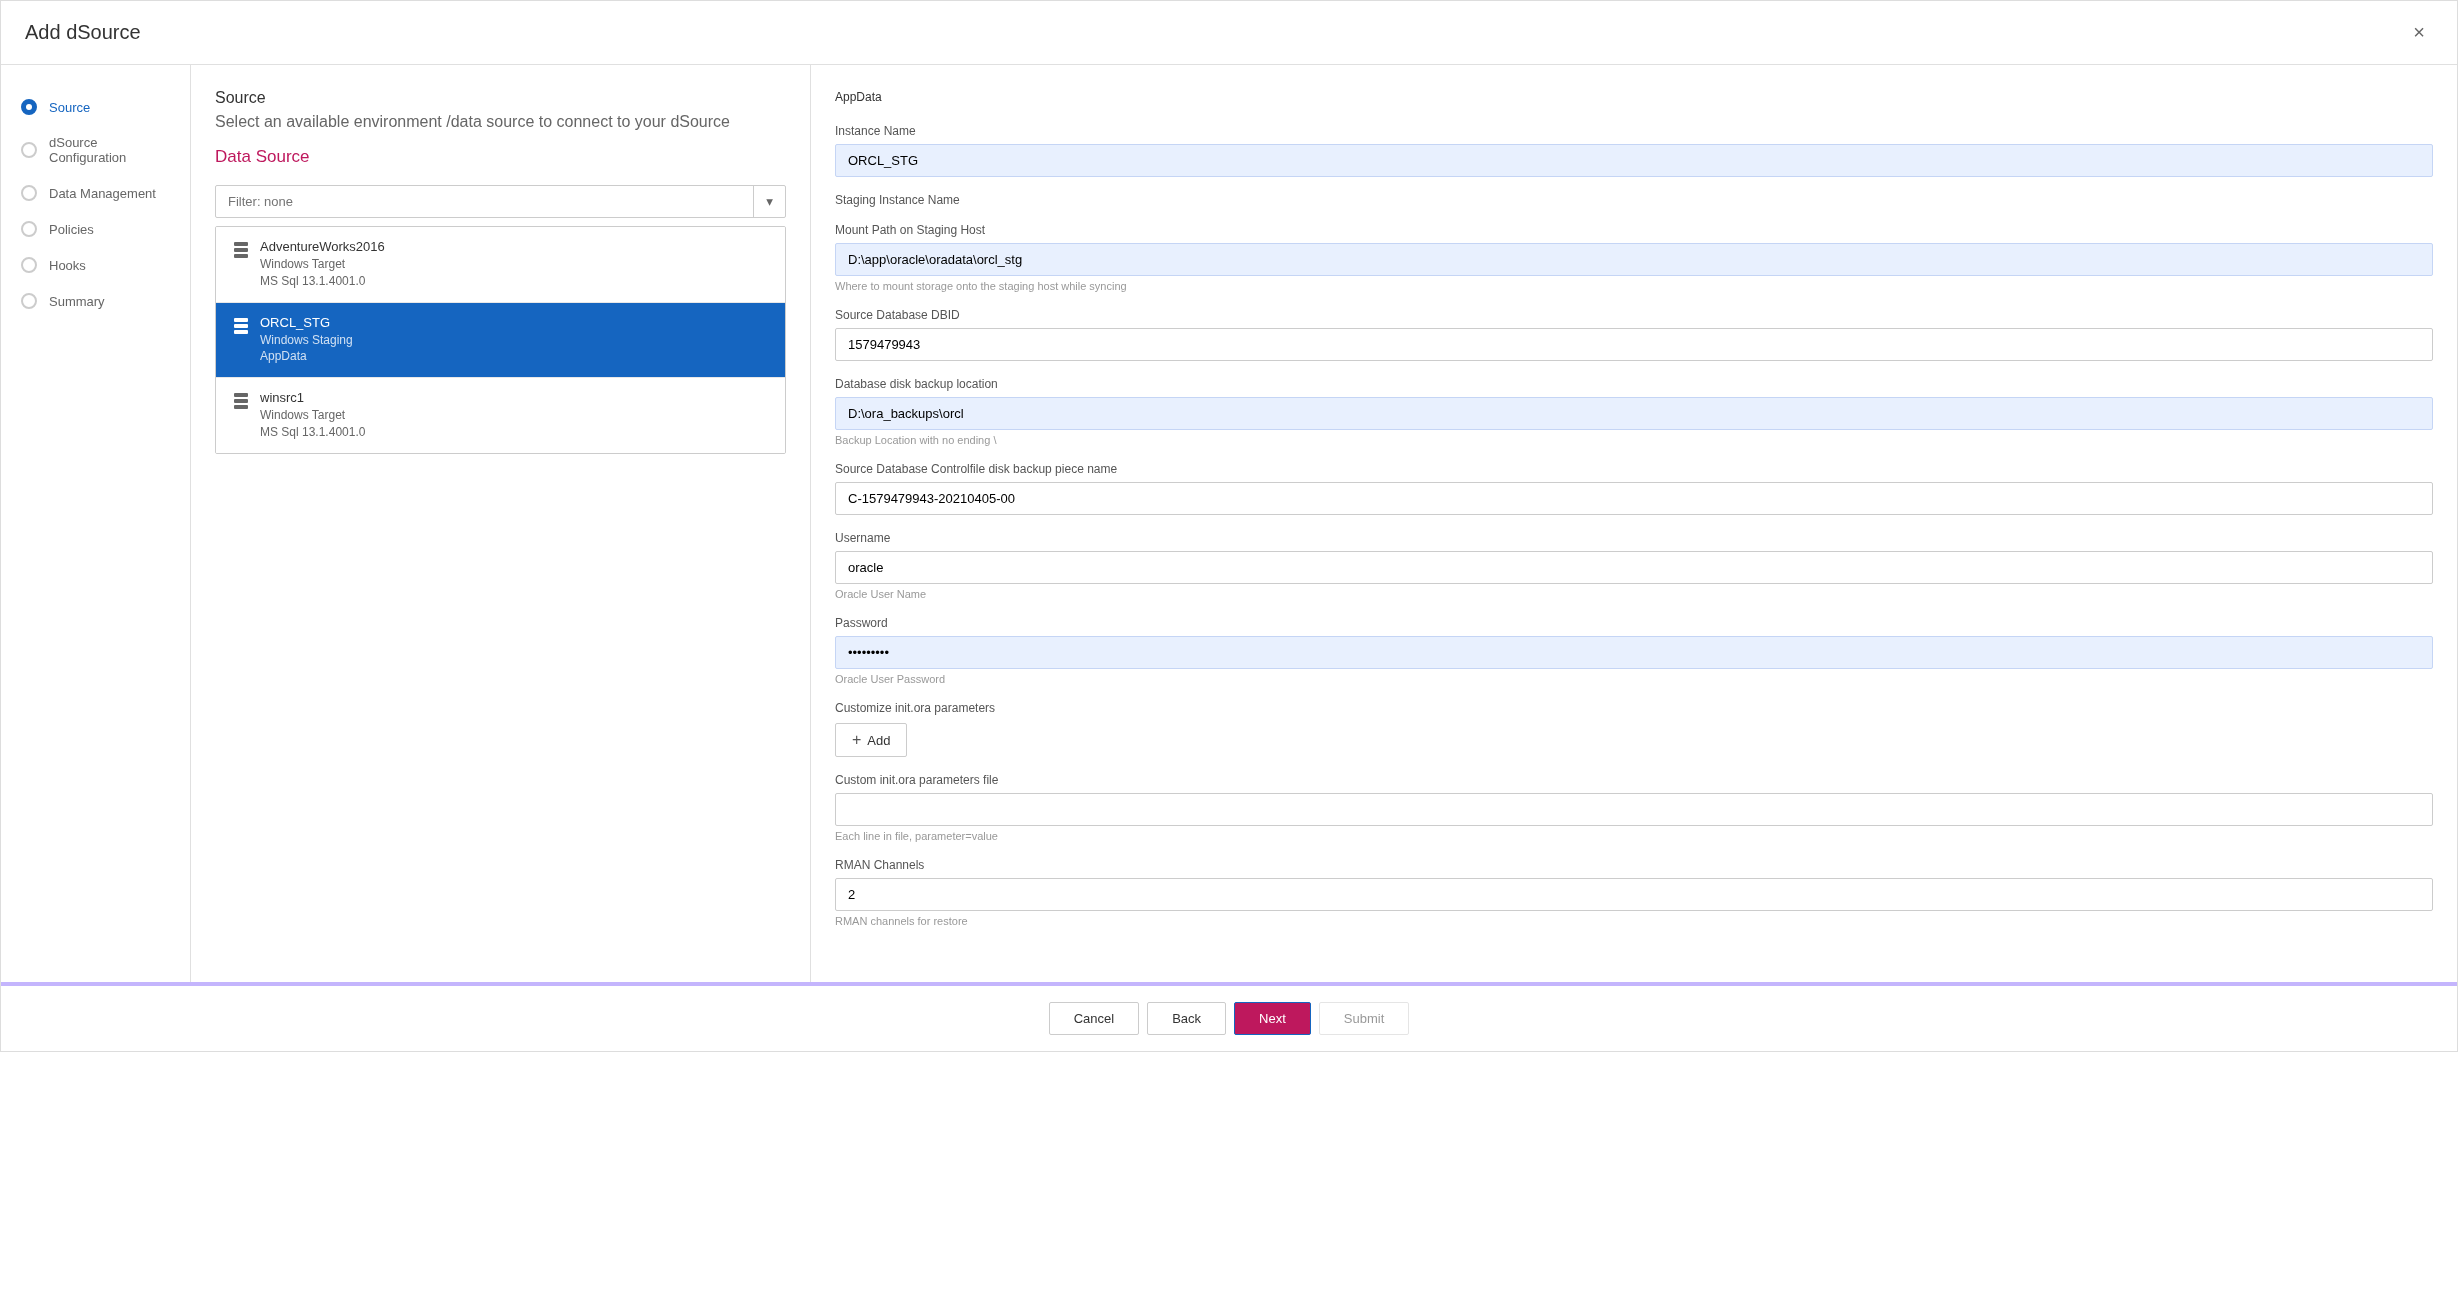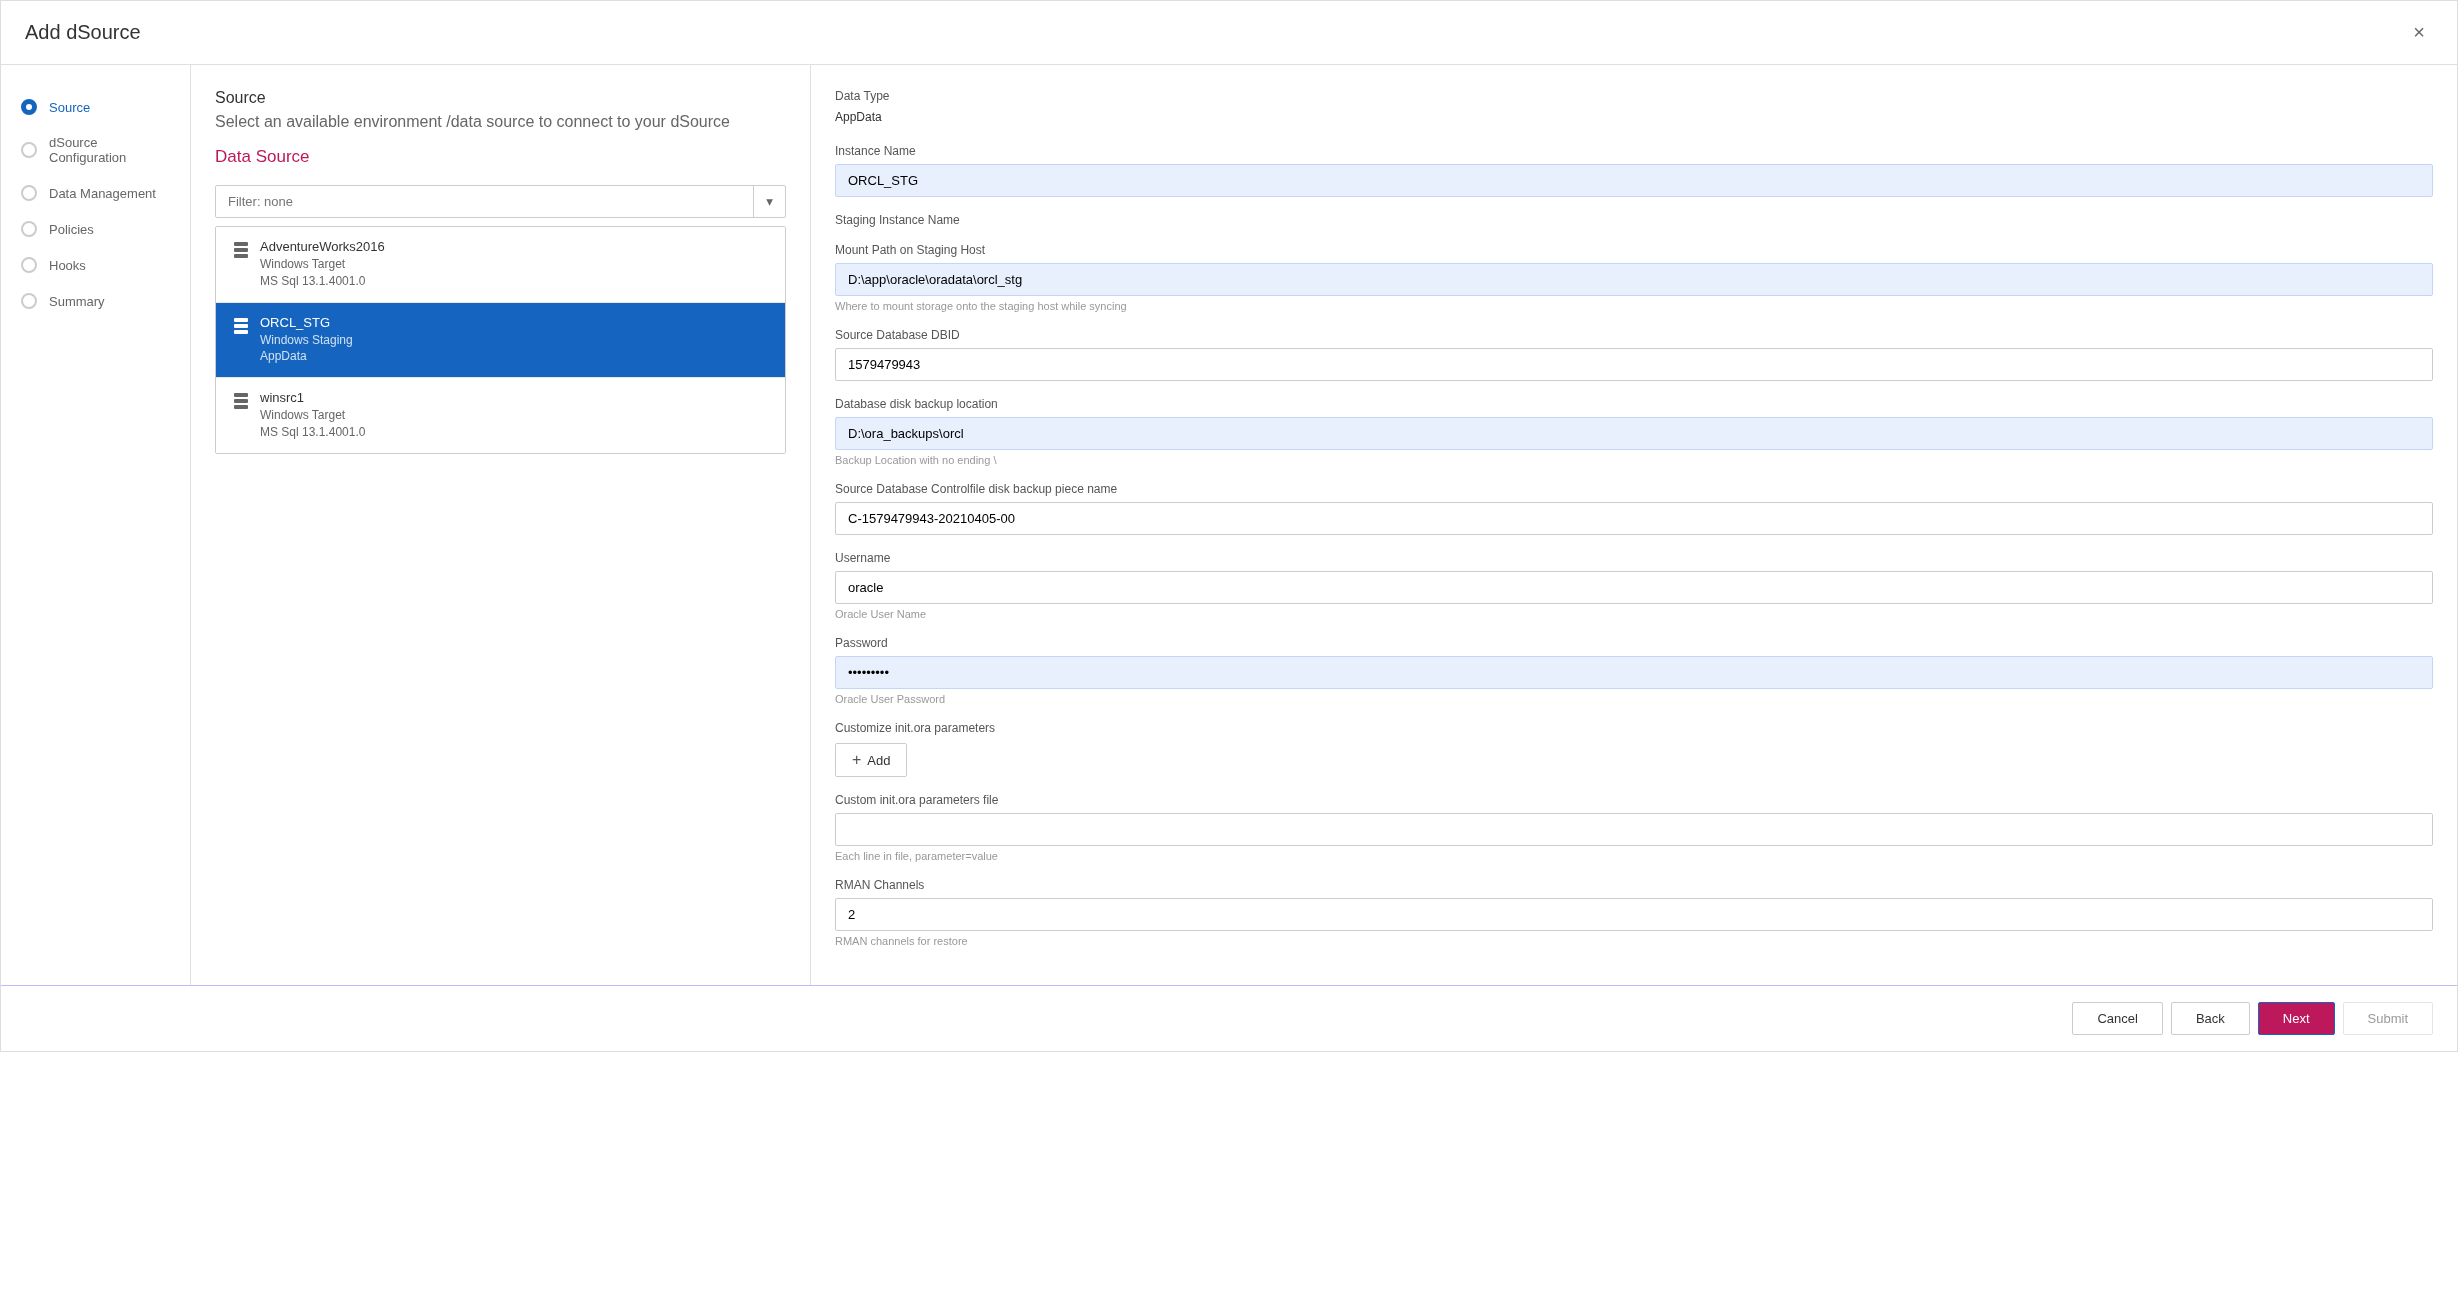--- a/index.html
+++ b/index.html
@@ -292,23 +292,23 @@
     .add-btn-icon {
       margin-right: 6px;
       font-size: 16px;
       color: #555;
     }
 
     
     .modal-footer {
       display: flex;
       align-items: center;
-      justify-content: flex-end;
+      justify-content: center;
       padding: 16px 24px;
-      border-top: 1px solid #c4b5fd;
+      border-top: 4px solid #c4b5fd;
       gap: 8px;
       flex-shrink: 0;
     }
 
     .btn {
       padding: 8px 24px;
       border-radius: 2px;
       font-size: 13px;
       cursor: pointer;
       border: 1px solid #ccc;
@@ -424,21 +424,20 @@
               <div class="datasource-sub">Windows Target</div>
               <div class="datasource-sub">MS Sql 13.1.4001.0</div>
             </div>
           </div>
         </div>
       </div>
 
       <div class="right-panel">
 
         <div class="form-field data-type-section">
-          <span class="field-label">Data Type</span>
           <span class="field-value-label">AppData</span>
         </div>
 
         <div class="form-field">
           <label class="field-label">Instance Name</label>
           <input class="form-input highlighted" type="text" value="ORCL_STG" style="">
         </div>
 
         <div class="form-field">
           <label class="field-label">Staging Instance Name</label>

